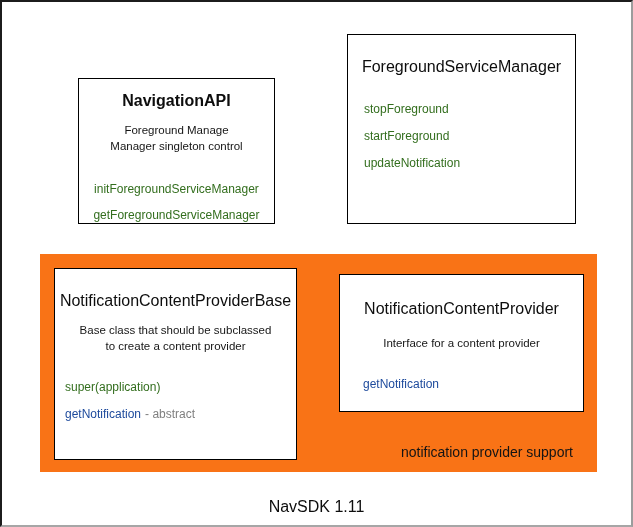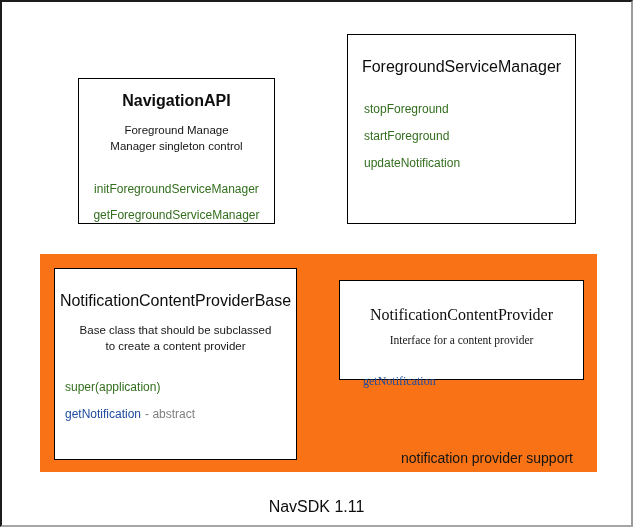--- a/index.html
+++ b/index.html
@@ -52,36 +52,36 @@
   #box-b .method-line{line-height:27px;}
 
   
   .support-panel{
     position:absolute;
     left:38px;top:252px;width:557px;height:218px;
     background:#f97316;
   }
   .panel-caption{
     position:absolute;
-    right:24px;bottom:6px;
+    right:24px;bottom:12px;
     font-size:14px;
     color:#141414;
   }
 
   
   #box-c{left:14px;top:14px;width:243px;height:192px;}
   #box-c .class-title{margin-top:23px;}
   #box-c .class-desc{margin-top:13px;}
   #box-c .methods{margin-top:20px;text-align:left;padding-left:10px;}
   #box-c .method-line{line-height:27px;}
 
   
-  #box-d{left:299px;top:26px;width:245px;height:100px;font-family:Liberation Serif, serif;}
+  #box-d{left:299px;top:20px;width:245px;height:138px;}
   #box-d .class-title{margin-top:25px;}
-  #box-d .class-desc{margin-top:9px;}
+  #box-d .class-desc{margin-top:18px;}
   #box-d .methods{margin-top:19px;text-align:left;padding-left:23px;}
 
   .diagram-caption{
     position:absolute;
     left:0;right:0;top:496px;
     text-align:center;
     font-size:16px;
     color:#0d0d0d;
   }
 </style>

